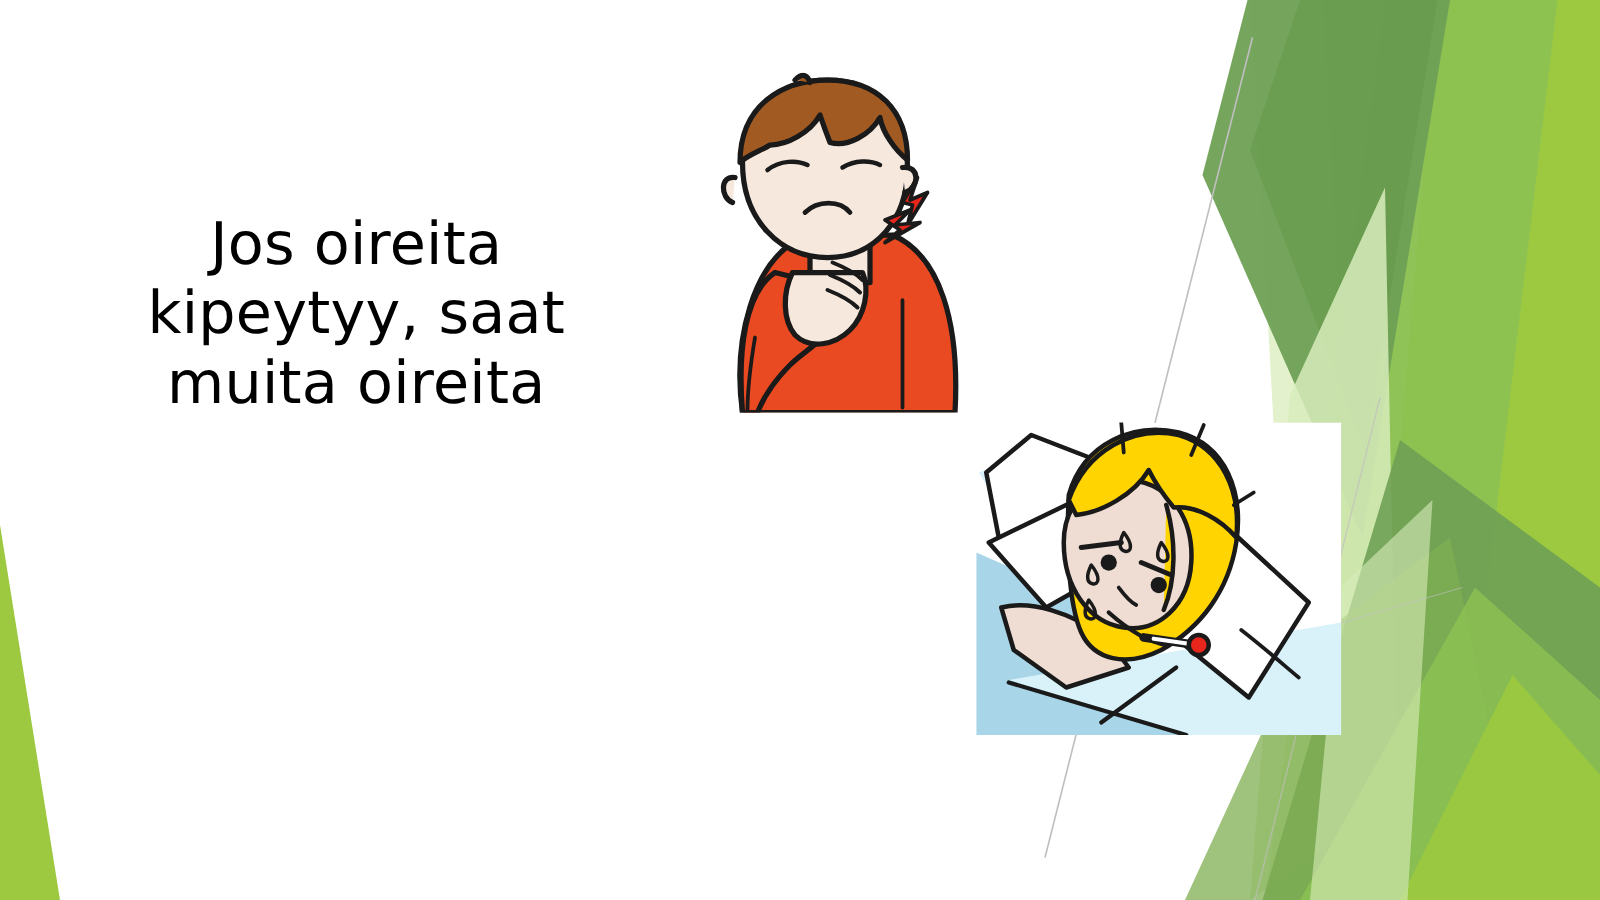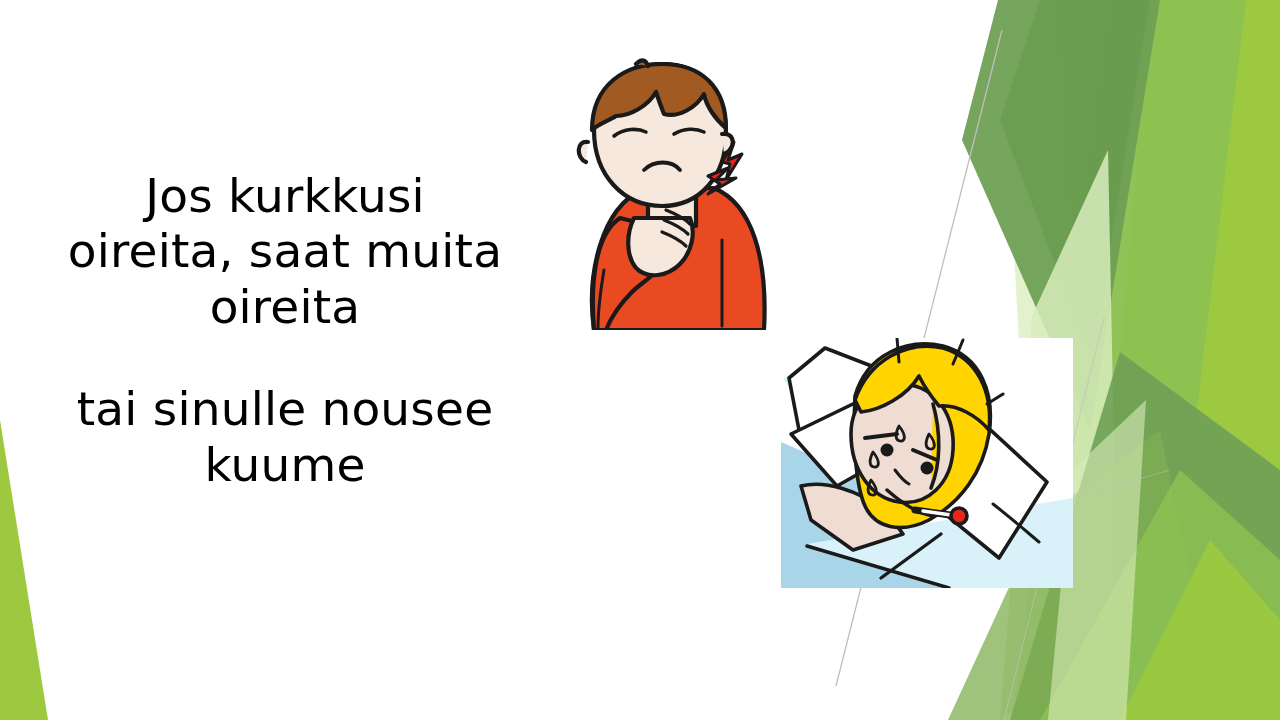--- a/index.html
+++ b/index.html
@@ -87,23 +87,22 @@
 
       <line x1="1002" y1="30" x2="836" y2="686" stroke="#BFBFBF" stroke-width="1.3"></line>
       <line x1="1104" y1="318" x2="1004" y2="720" stroke="#BFBFBF" stroke-width="1" opacity="0.7"></line>
       <line x1="1170" y1="470" x2="1046" y2="506" stroke="#BFBFBF" stroke-width="0.9" opacity="0.6"></line>
 
       <polygon points="0,420 0,720 48,720" fill="#9CC93F"></polygon>
     </svg>
   </div>
 
   <div id="text-block">
-    <p class="para">Jos kurkkusi oireita, saat muita oireita</p>
+    <p class="para">Jos oireita kipeytyy, saat muita oireita</p>
     <div class="spacer"></div>
-    <p class="para">tai sinulle nousee kuume</p>
   </div>
 
   <div class="illustration" id="boy-illustration">
     <svg viewBox="0 0 246 272">
       <g stroke="#1A1A1A" stroke-width="4.2" stroke-linejoin="round" stroke-linecap="round" fill="none">
 
         <path d="M38 272 C30 215 46 150 86 132 L158 130 C196 146 212 200 208 272 Z" fill="#EA4A22"></path>
 
         <path d="M92 108 L92 168 L140 168 L140 106 Z" fill="#F7E8DD"></path>
 

